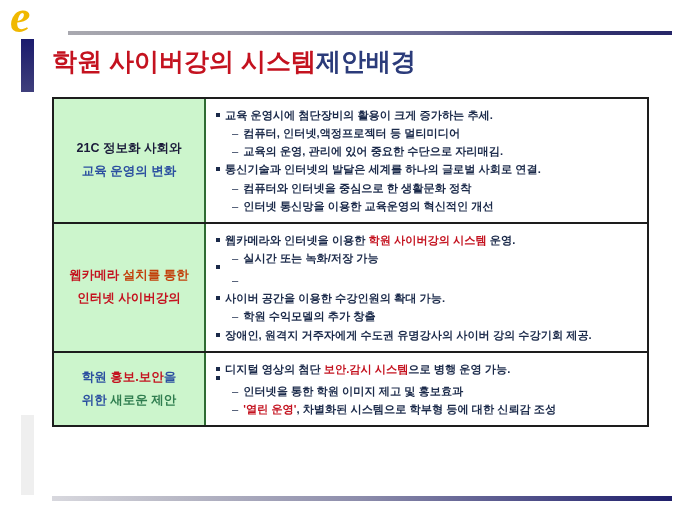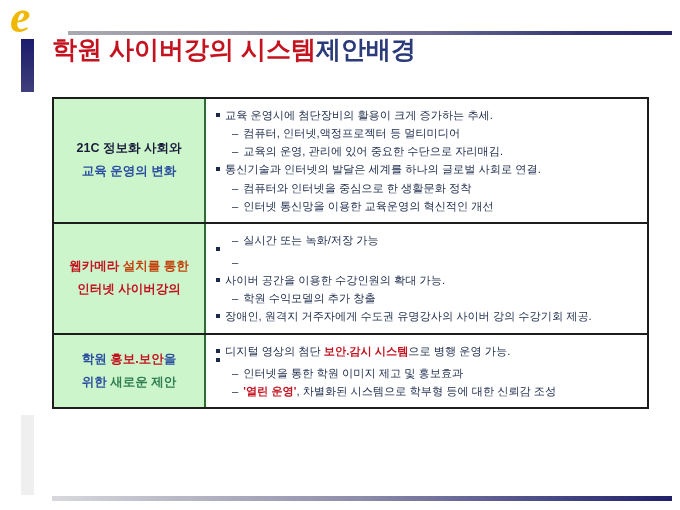--- a/index.html
+++ b/index.html
@@ -54,21 +54,21 @@
     top: 39px;
     width: 13px;
     height: 53px;
     background: linear-gradient(to bottom, #1b1b6e 0%, #2b2b72 45%, #3f3f7c 100%);
   }
 
   
   .title {
     position: absolute;
     left: 52px;
-    top: 36px;
+    top: 48px;
     font-size: 25px;
     font-weight: 700;
     letter-spacing: 0px;
     white-space: nowrap;
     line-height: 1.1;
   }
   .title .t-red { color: #c4121f; }
   .title .t-blue { color: #2b3b7a; }
 
   
@@ -136,22 +136,22 @@
     position: relative;
     top: -2px;
   }
   .bullet-line.sub {
     padding-left: 16px;
     color: #1b2a4a;
   }
   .bullet-line.sub .dash {
     margin-right: 5px;
   }
-  .b  { font-weight: 400; }
-  .nb { font-weight: 400; text-align: center; }
+  .b  { font-weight: 700; }
+  .nb { font-weight: 700; text-align: center; }
   .red { color: #c4121f; font-weight: 700; }
   .bottom-rule-bar {
     position: absolute;
     left: 52px;
     top: 496px;
     width: 620px;
     height: 5px;
     background: linear-gradient(to right, #d8d8de 0%, #b9b9c6 20%, #8c8cab 50%, #4a4a86 80%, #1f1f6b 100%);
   }
 
@@ -212,20 +212,24 @@
             <span><span class="b">인터넷 통신망</span><span class="nb">을 이용한 </span><span class="b">교육운영의 혁신적인 개선</span></span>
           </div>
         </div>
       </div>
       <div class="trow">
         <div class="tlabel">
           <div class="lbl-line"><span class="c-red">웹카메라 </span><span class="c-teal">설치를 통한</span></div>
           <div class="lbl-line"><span class="c-red">인터넷 사이버강의</span></div>
         </div>
         <div class="tcontent">
+          <div class="bullet-line">
+            <span class="bsq"></span>
+            <span><span class="b">웹카메라</span><span class="nb">와 </span><span class="b">인터넷</span><span class="nb">을 이용한 </span><span class="red">학원 사이버강의 시스템</span><span class="nb"> 운영.</span></span>
+          </div>
           <div class="bullet-line sub">
             <span class="dash">–</span>
             <span><span class="b">실시간</span><span class="nb"> 또는 </span><span class="b">녹화/저장</span><span class="nb"> 가능</span></span>
           </div>
           <div class="bullet-line">
             <span class="bsq"></span>
           </div>
           <div class="bullet-line sub">
             <span class="dash">–</span>
           </div>

